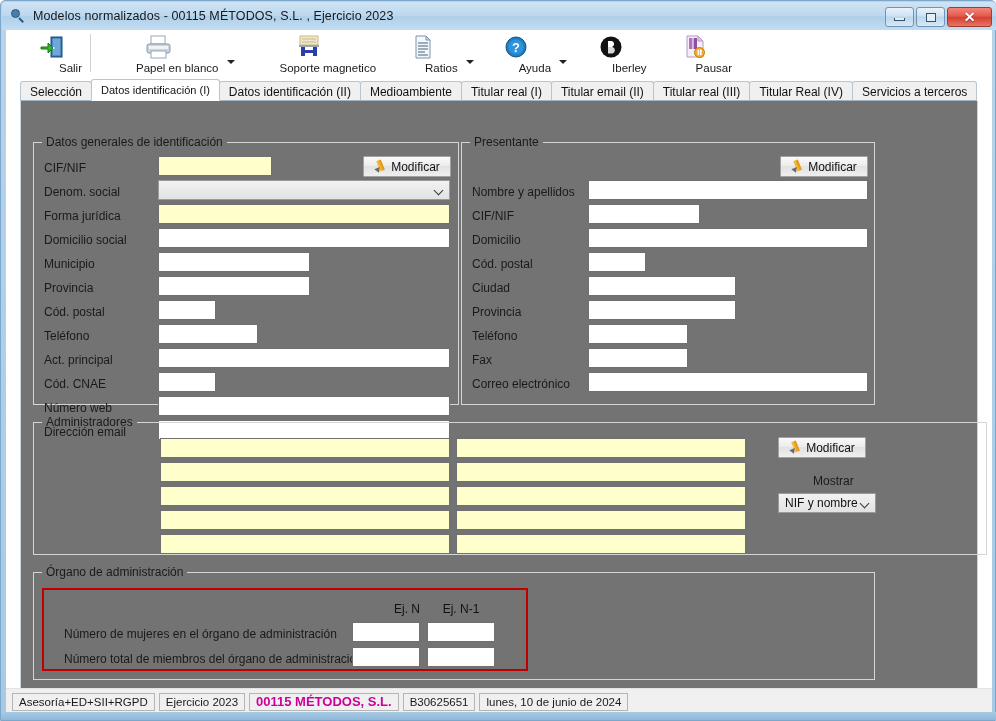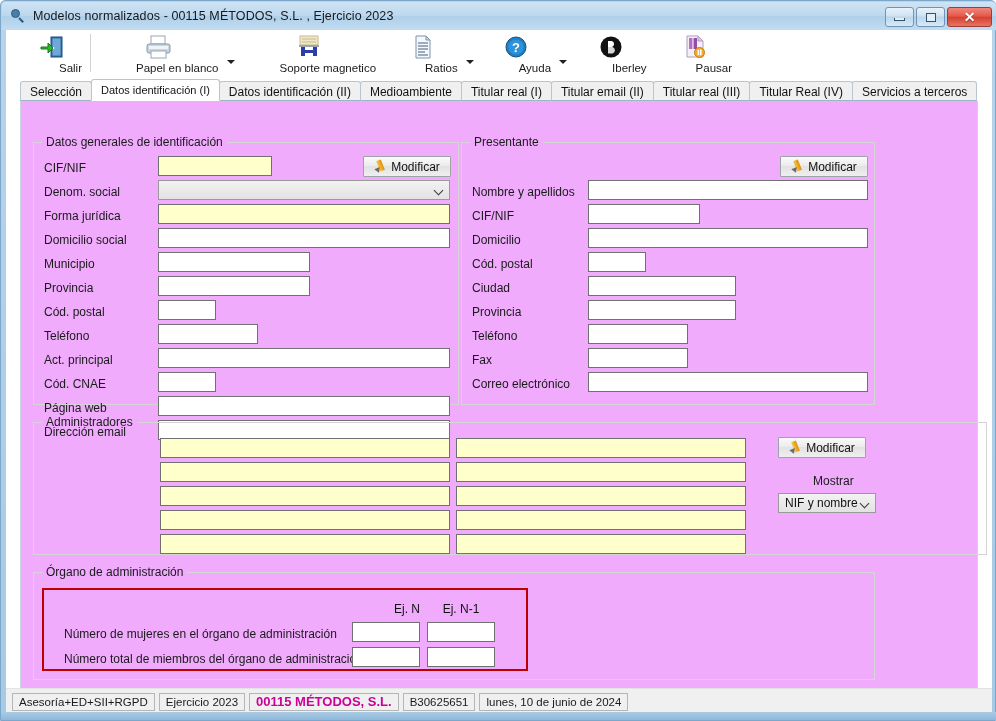--- a/index.html
+++ b/index.html
@@ -201,21 +201,21 @@
     font-size: 11px;
     z-index: 3;
     position: relative;
   }
 
   
   .page {
     position: absolute;
     left: 14px; top: 71px;
     width: 958px; height: 600px;
-    background: #f0abfc;
+    background: #737373;
     border: 1px solid #c9d3dc;
     border-top: none;
     box-sizing: border-box;
   }
 
   fieldset.grp {
     position: absolute;
     margin: 0;
     padding: 0;
     border: 1px solid #d5d5d5;
@@ -554,21 +554,21 @@
 
         <span class="fld-label" style="left:10px; top:180px;">Teléfono</span>
         <input class="tb" style="left: 124px; top: 175px; width: 100px;" value="">
 
         <span class="fld-label" style="left:10px; top:204px;">Act. principal</span>
         <input class="tb" style="left: 124px; top: 199px; width: 292px;" value="">
 
         <span class="fld-label" style="left:10px; top:228px;">Cód. CNAE</span>
         <input class="tb" style="left: 124px; top: 223px; width: 58px;" value="">
 
-        <span class="fld-label" style="left:10px; top:252px;">Página web</span>
+        <span class="fld-label" style="left:10px; top:252px;">Número web</span>
         <input class="tb" style="left: 124px; top: 247px; width: 292px;" value="">
 
         <span class="fld-label" style="left:10px; top:276px;">Dirección email</span>
         <input class="tb" style="left: 124px; top: 271px; width: 292px;" value="">
       </fieldset>
 
       <fieldset class="grp" style="left:440px; top:34px; width:414px; height:270px;">
         <legend>Presentante</legend>
 
         <div class="btn-mod" style="left:318px; top:7px; width:88px;">

